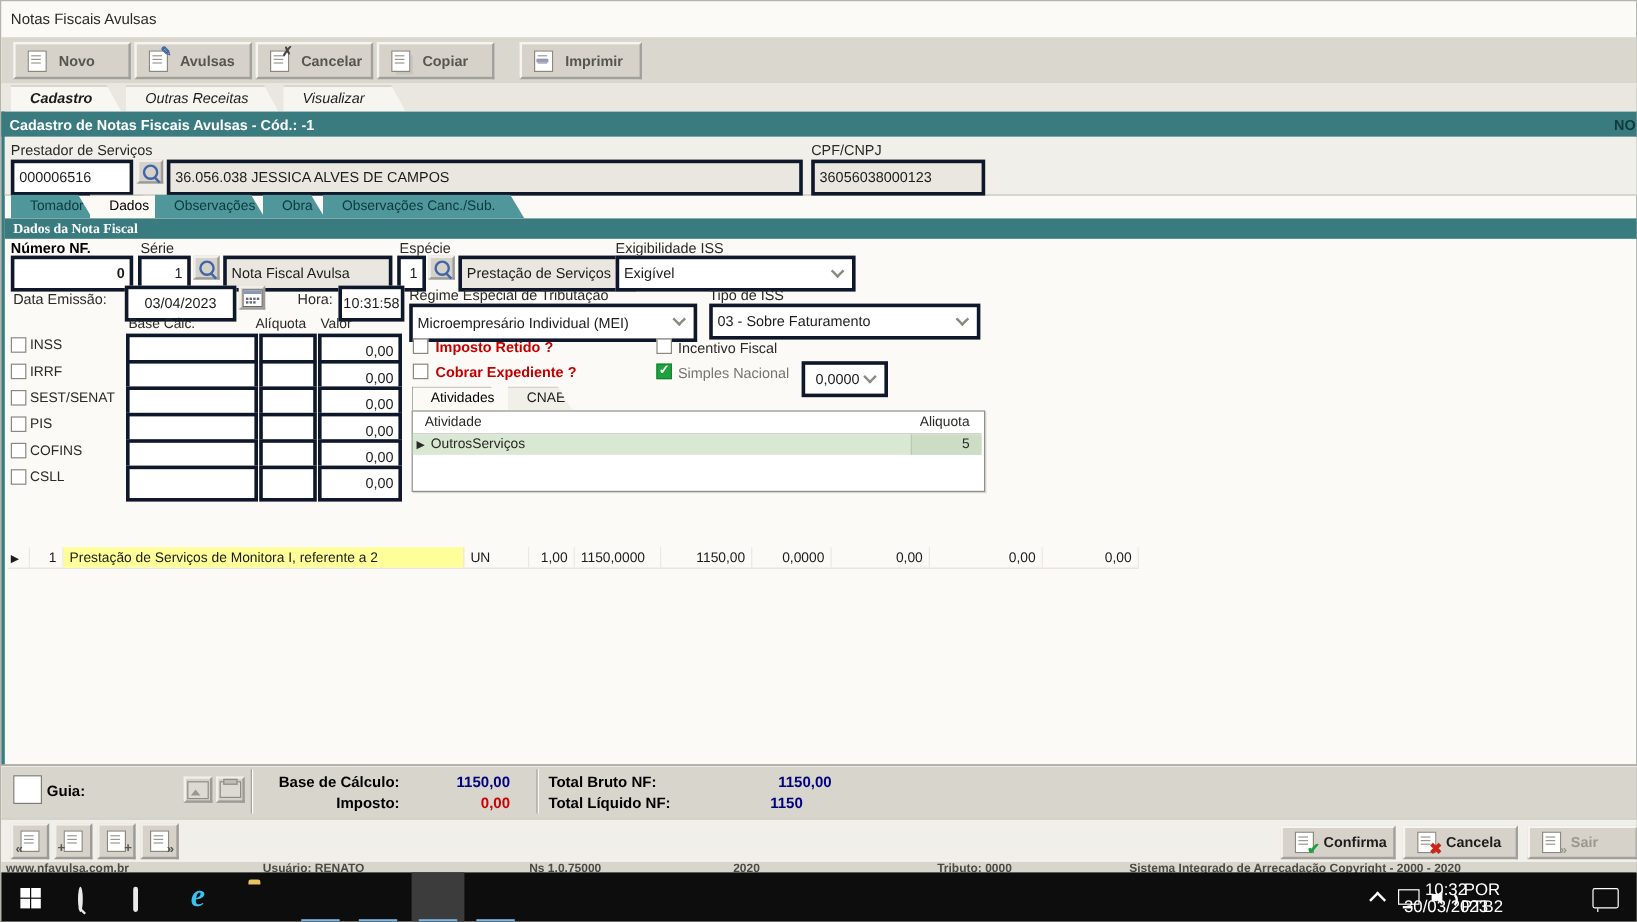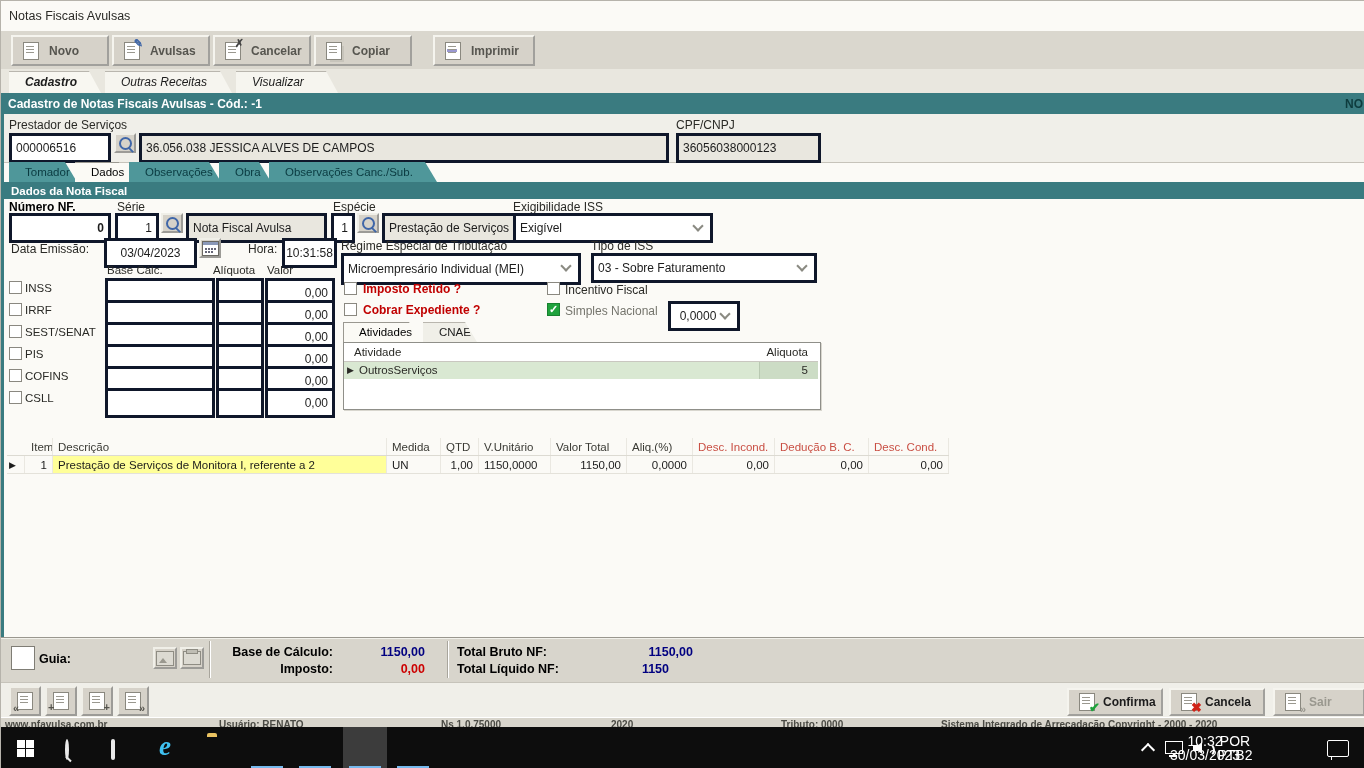--- a/index.html
+++ b/index.html
@@ -144,21 +144,21 @@
   <div class="tab tealtab" style="left:128px;top:161px;width:92px;height:20px;font-size:11.5px;">
     <span>Observações</span>
   </div>
   <div class="tab tealtab" style="left:218px;top:161px;width:52px;height:20px;font-size:11.5px;">
     <span>Obra</span>
   </div>
   <div class="tab tealtab" style="left:268px;top:161px;width:168px;height:20px;font-size:11.5px;">
     <span>Observações Canc./Sub.</span>
   </div>
 
-  <div class="teal" style="left:3px;top:181px;width:1361px;height:17px;font-size:11.5px;">
+  <div class="teal" style="left:3px;top:181px;width:1361px;height:17px;font-size:11.5px;font-family:Liberation Serif, serif;">
     <span>Dados da Nota Fiscal</span>
   </div>
 
   <div class="lbl" style="left:8px;top:199px;font-weight:bold;color:#000;">Número NF.</div>
   <div class="lbl" style="left:116px;top:199px;">Série</div>
   <div class="lbl" style="left:332px;top:199px;">Espécie</div>
   <div class="lbl" style="left:512px;top:199px;">Exigibilidade ISS</div>
 
   <div class="fld num" style="left:8px;top:212px;width:102px;height:20px;font-weight:bold;">0</div>
   <div class="fld num" style="left:114px;top:212px;width:44px;height:20px;">1</div>
@@ -248,32 +248,20 @@
     </div>
     <div class="abs" style="left:0;top:19px;width:474px;height:17px;background:#d9e8d2;">
       <span class="lbl" style="left:3px;top:3px;font-size:9px;">▶</span>
       <span class="lbl" style="left:15px;top:2px;font-size:11.5px;">OutrosServiços</span>
       <span class="abs" style="right:0;top:0;width:58px;height:17px;background:#ccdcc5;border-left:1px solid #b9c9b2;"></span>
       <span class="lbl" style="right:10px;top:2px;font-size:11.5px;">5</span>
     </div>
   </div>
 
 
-  <div class="abs" style="left:6px;top:437px;width:942px;height:17px;display:flex;border-bottom:1px solid #dcdad2;color:#3a3a34;">
-    <div class="itc" style="width:46px;padding-left:24px;">Item</div>
-    <div class="itc" style="width:334px;">Descrição</div>
-    <div class="itc" style="width:54px;">Medida</div>
-    <div class="itc" style="width:38px;">QTD</div>
-    <div class="itc" style="width:72px;">V.Unitário</div>
-    <div class="itc" style="width:76px;">Valor Total</div>
-    <div class="itc" style="width:66px;">Aliq.(%)</div>
-    <div class="itc redh" style="width:82px;">Desc. Incond.</div>
-    <div class="itc redh" style="width:94px;">Dedução B. C.</div>
-    <div class="itc redh" style="width:80px;">Desc. Cond.</div>
-  </div>
 
   <div class="abs" style="left:6px;top:455px;width:942px;height:17px;display:flex;border-bottom:1px solid #e4e2da;">
     <div class="itc" style="width:18px;padding:0 2px;font-size:9px;">▶</div>
     <div class="itc itr" style="width:28px;">1</div>
     <div class="itc" style="width:334px;background:#ffff99;">Prestação de Serviços de Monitora I, referente a 2</div>
     <div class="itc" style="width:54px;">UN</div>
     <div class="itc itr" style="width:38px;">1,00</div>
     <div class="itc" style="width:72px;">1150,0000</div>
     <div class="itc itr" style="width:76px;">1150,00</div>
     <div class="itc itr" style="width:66px;">0,0000</div>

